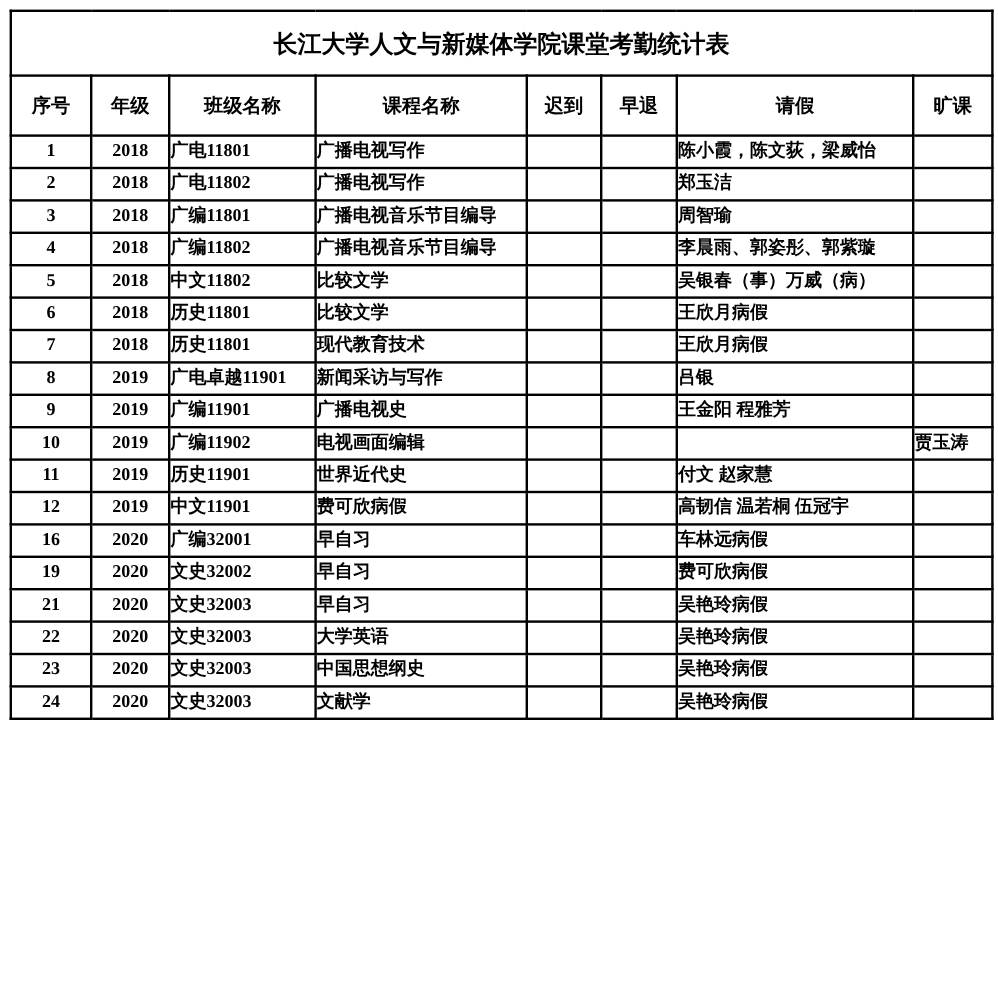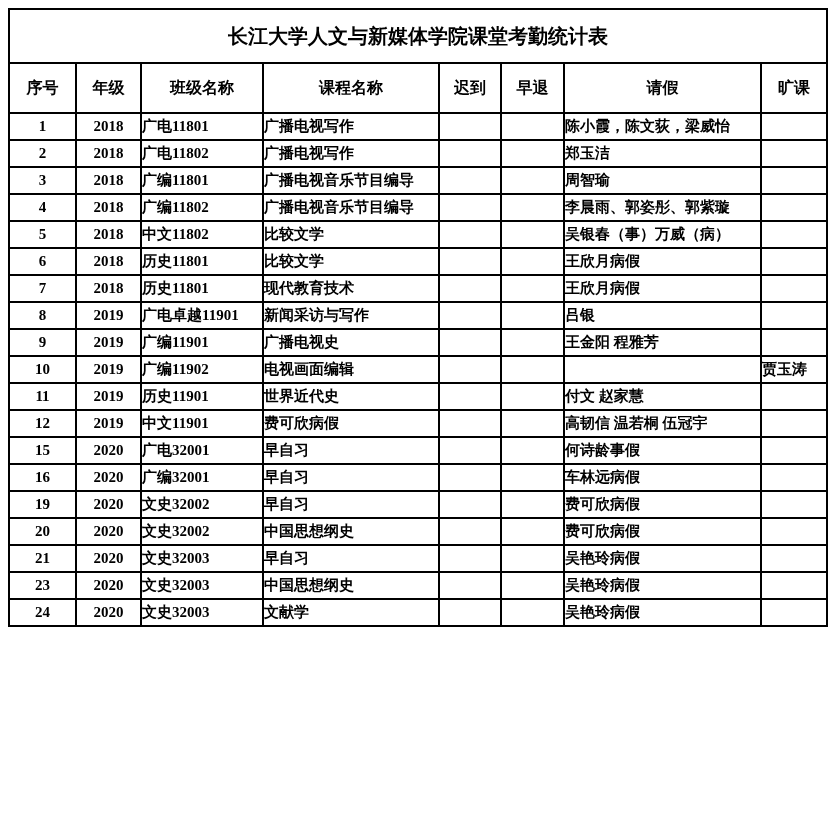--- a/index.html
+++ b/index.html
@@ -224,30 +224,20 @@
     <td class="c-class">中文11901</td>
     <td class="c-course">费可欣病假</td>
     <td class="c-late"></td>
     <td class="c-early"></td>
     <td class="c-leave">高韧信 温若桐 伍冠宇</td>
     <td class="c-truancy"></td>
   </tr>
 
 
 
-  <tr>
-    <td class="c-no">15</td>
-    <td class="c-grade">2020</td>
-    <td class="c-class">广电32001</td>
-    <td class="c-course">早自习</td>
-    <td class="c-late"></td>
-    <td class="c-early"></td>
-    <td class="c-leave">何诗龄事假</td>
-    <td class="c-truancy"></td>
-  </tr>
 
   <tr>
     <td class="c-no">16</td>
     <td class="c-grade">2020</td>
     <td class="c-class">广编32001</td>
     <td class="c-course">早自习</td>
     <td class="c-late"></td>
     <td class="c-early"></td>
     <td class="c-leave">车林远病假</td>
     <td class="c-truancy"></td>
@@ -259,42 +249,42 @@
     <td class="c-no">19</td>
     <td class="c-grade">2020</td>
     <td class="c-class">文史32002</td>
     <td class="c-course">早自习</td>
     <td class="c-late"></td>
     <td class="c-early"></td>
     <td class="c-leave">费可欣病假</td>
     <td class="c-truancy"></td>
   </tr>
 
-  <tr>
-    <td class="c-no">20</td>
-    <td class="c-grade">2020</td>
-    <td class="c-class">文史32002</td>
-    <td class="c-course">中国思想纲史</td>
-    <td class="c-late"></td>
-    <td class="c-early"></td>
-    <td class="c-leave">费可欣病假</td>
-    <td class="c-truancy"></td>
-  </tr>
 
   <tr>
     <td class="c-no">21</td>
     <td class="c-grade">2020</td>
     <td class="c-class">文史32003</td>
     <td class="c-course">早自习</td>
     <td class="c-late"></td>
     <td class="c-early"></td>
     <td class="c-leave">吴艳玲病假</td>
     <td class="c-truancy"></td>
   </tr>
 
+  <tr>
+    <td class="c-no">22</td>
+    <td class="c-grade">2020</td>
+    <td class="c-class">文史32003</td>
+    <td class="c-course">大学英语</td>
+    <td class="c-late"></td>
+    <td class="c-early"></td>
+    <td class="c-leave">吴艳玲病假</td>
+    <td class="c-truancy"></td>
+  </tr>
 
   <tr>
     <td class="c-no">23</td>
     <td class="c-grade">2020</td>
     <td class="c-class">文史32003</td>
     <td class="c-course">中国思想纲史</td>
     <td class="c-late"></td>
     <td class="c-early"></td>
     <td class="c-leave">吴艳玲病假</td>
     <td class="c-truancy"></td>

